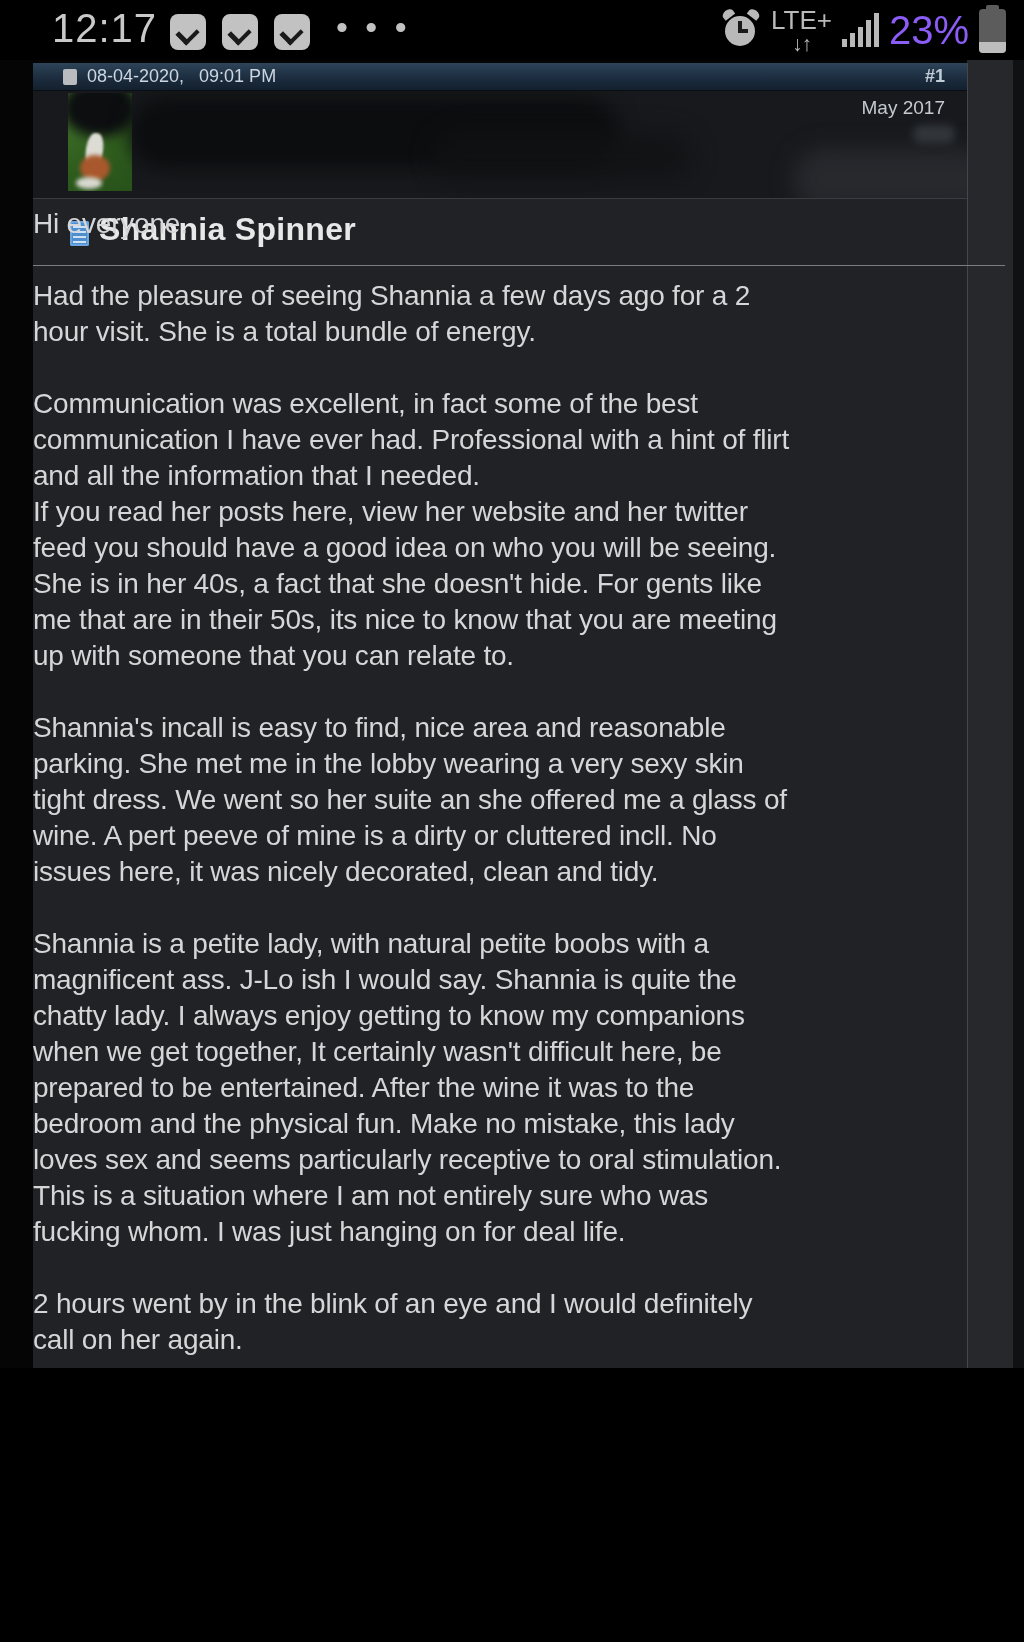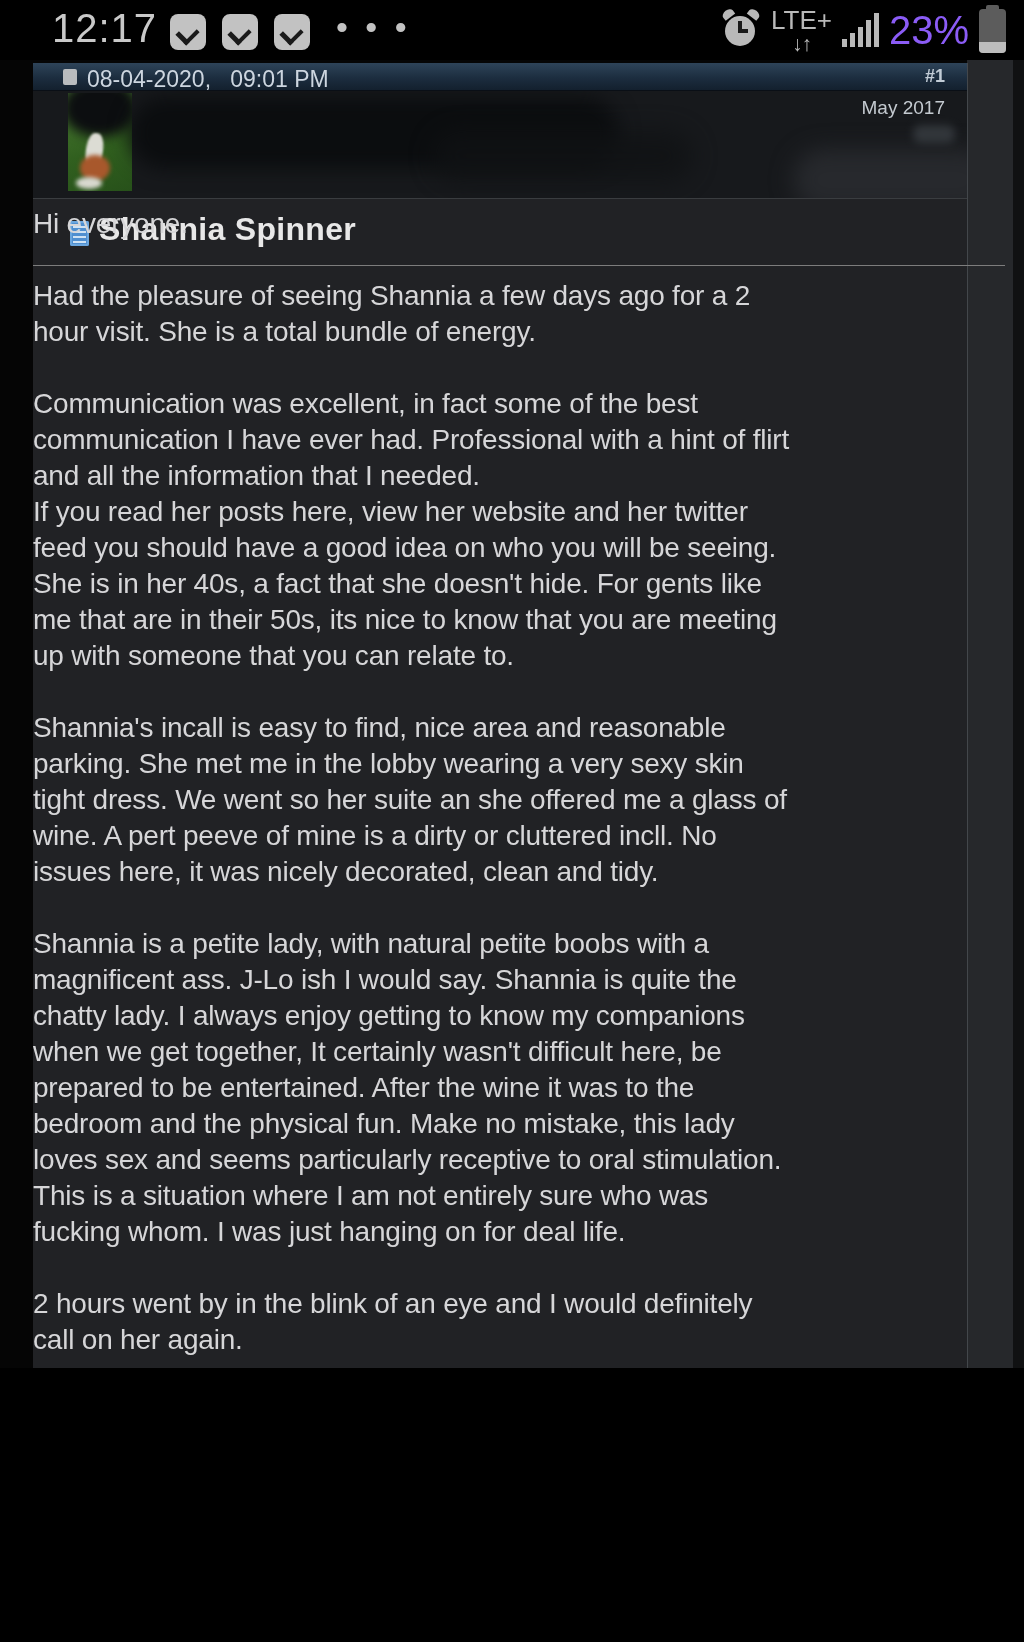--- a/index.html
+++ b/index.html
@@ -34,21 +34,21 @@
   .page-right-strip{position:absolute;left:967px;top:60px;width:46px;height:1582px;background:#26282b;}
   .page-right-edge{position:absolute;left:1013px;top:60px;width:11px;height:1582px;background:#101112;}
   .content{position:absolute;left:33px;top:63px;width:934px;height:1579px;background:#212225;
            border-right:1px solid #43474b;}
 
   
   .datebar{position:absolute;left:0;top:0;width:100%;height:27px;
            background:linear-gradient(#2e4459,#1c2d3f 55%,#13202e);
            border-bottom:1px solid #0a0f16;}
   .datebar .dticon{position:absolute;left:30px;top:6px;width:14px;height:16px;background:#b9bcbf;border-radius:2px;}
-  .datebar .dt{position:absolute;left:54px;top:3px;font-size:23px;color:#cdd6e0;white-space:pre;text-align:center;}
+  .datebar .dt{position:absolute;left:54px;top:3px;font-size:18px;color:#cdd6e0;white-space:pre;text-align:center;}
   .datebar .num{position:absolute;right:22px;top:3px;font-size:18px;font-weight:bold;color:#c2ccd6;}
 
   
   .userpanel{position:absolute;left:0;top:28px;width:100%;height:107px;background:#17191c;
              border-bottom:1px solid #3a3d40;overflow:hidden;}
   .avatar{position:absolute;left:35px;top:2px;width:64px;height:98px;overflow:hidden;
           background:linear-gradient(160deg,#4d7c35,#31601f 55%,#27511a);}
   .avatar .g1{position:absolute;left:-6px;top:-14px;width:76px;height:58px;background:#0c0e10;border-radius:50%;filter:blur(6px);}
   .avatar .g2{position:absolute;left:18px;top:40px;width:17px;height:34px;background:#dcdcd4;border-radius:45%;transform:rotate(8deg);filter:blur(1px);}
   .avatar .g3{position:absolute;left:12px;top:62px;width:30px;height:26px;background:#a8582c;border-radius:50%;filter:blur(2px);}

